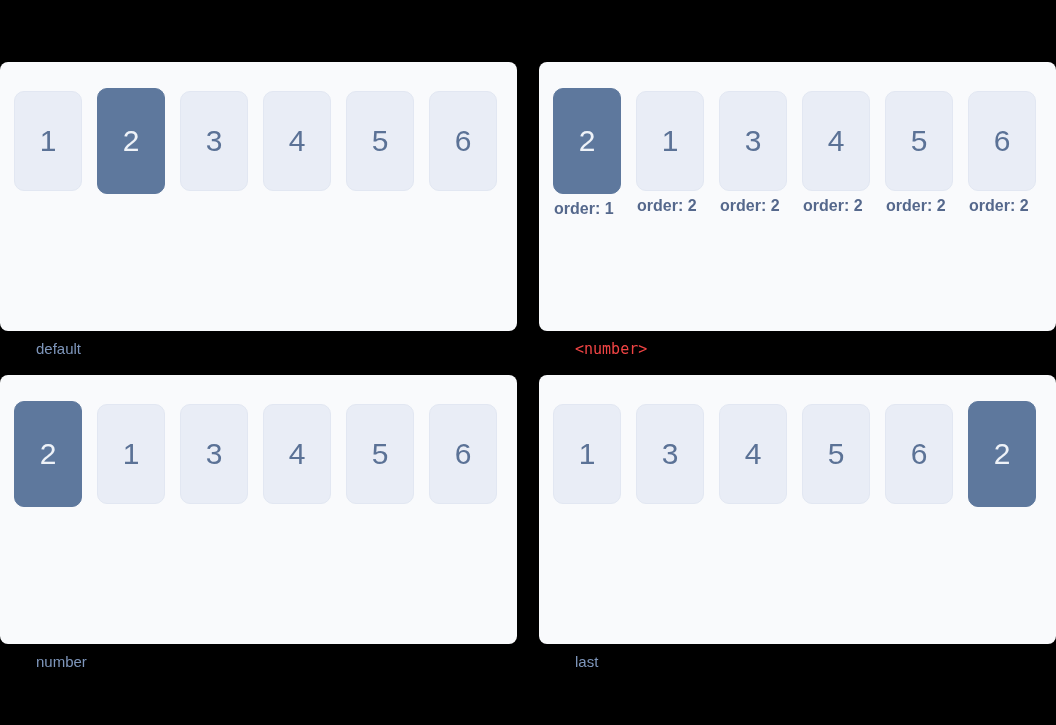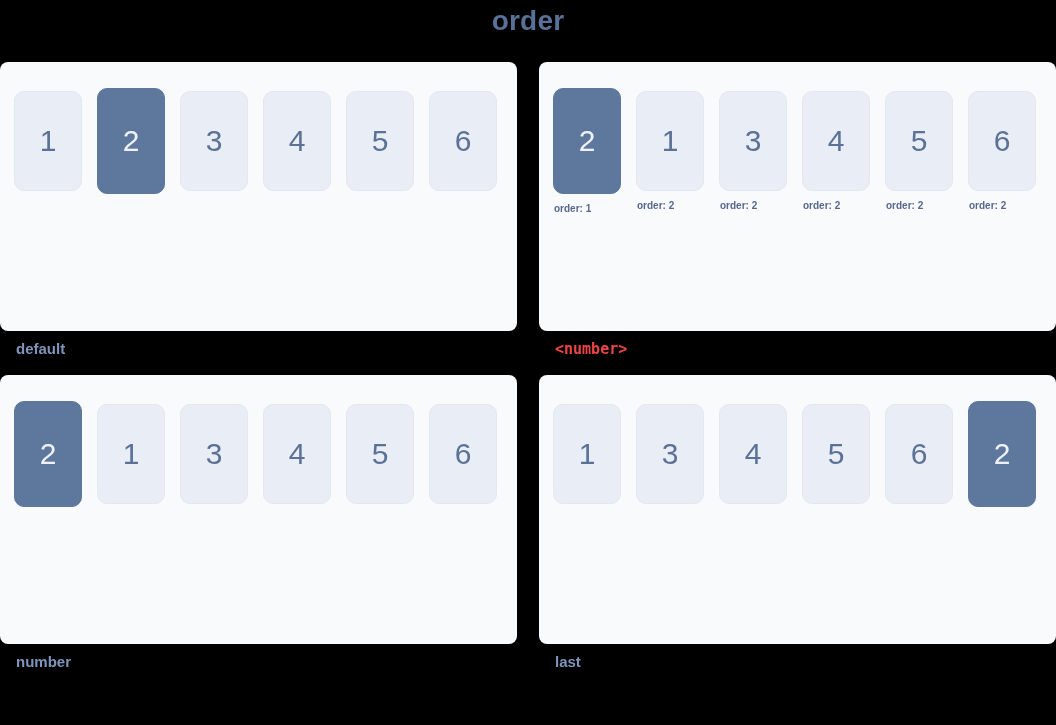--- a/index.html
+++ b/index.html
@@ -93,48 +93,48 @@
   .box.highlight {
     background: #5e789d;
     border-color: #5e789d;
     color: #eef2f8;
     height: 106px;
     margin-top: 0;
   }
 
   .order-label {
     margin-top: 7px;
-    font-size: 10px;
+    font-size: 16px;
     font-weight: bold;
     color: #55688c;
     line-height: 16px;
     white-space: nowrap;
     padding-left: 1px;
   }
 
   .caption {
     margin-top: 9px;
     padding-left: 16px;
     font-size: 15px;
-    font-weight: bold;
+    font-weight: normal;
     color: #7e96bb;
     line-height: 18px;
+    margin-left: 20px;
   }
   .caption.mono {
     font-family: "DejaVu Sans Mono", "Liberation Mono", monospace;
     font-size: 15px;
     color: #ef4444;
   }
 </style>
 </head>
 <body>
 
 <div class="page">
 
-  <div class="page-title">order</div>
 
   <div class="grid">
       <div class="cell">
         <div class="panel">
           <div class="row">
             <div class="item">
               <div class="box">1</div>
             </div>
             <div class="item">
               <div class="box highlight">2</div>

